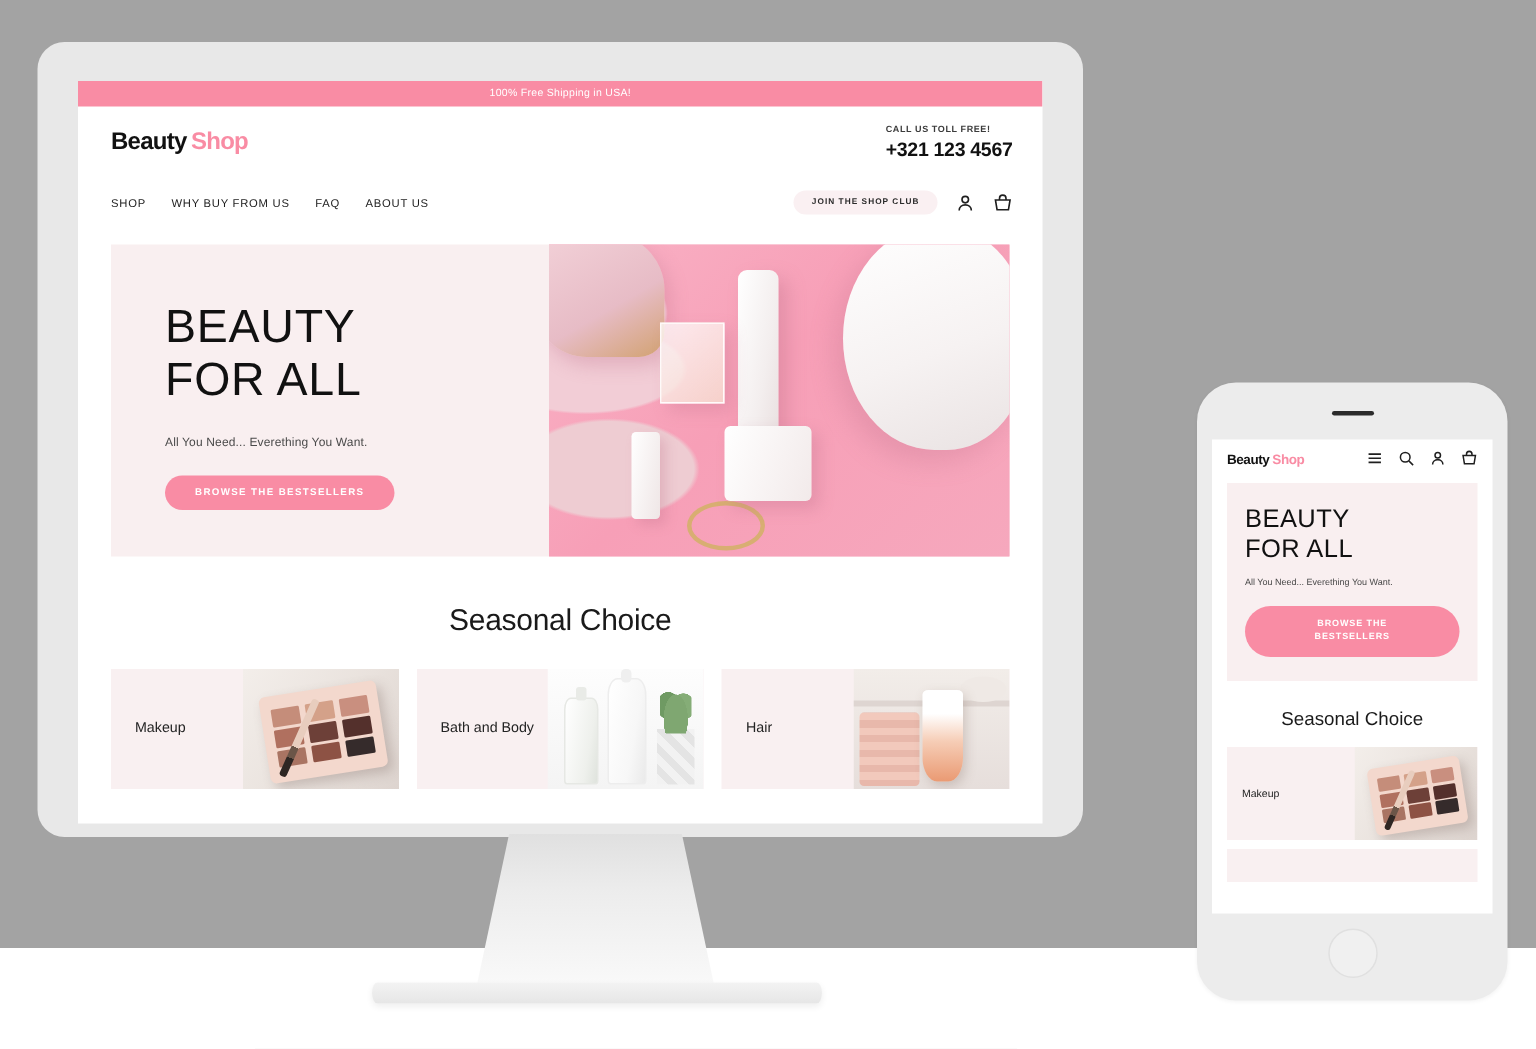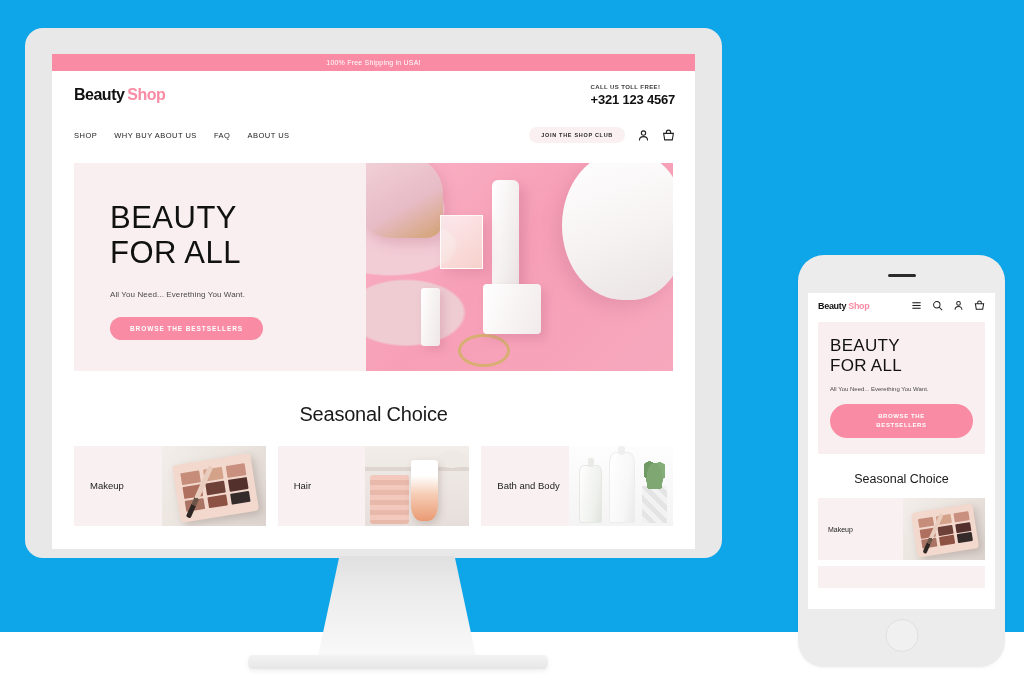--- a/index.html
+++ b/index.html
@@ -3,21 +3,21 @@
 <meta charset="utf-8">
 <style>
   * { box-sizing: border-box; margin: 0; padding: 0; }
   html, body {
     width: 1024px;
     height: 699px;
     background: #ffffff;
     font-family: "Liberation Sans", sans-serif;
     overflow: hidden;
   }
-  #stage { position: relative; width: 1024px; height: 632px; background: #0ea5e9; }
+  #stage { position: relative; width: 1024px; height: 632px; background: #a3a3a3; }
 
   
   #monitor {
     position: absolute; left: 25px; top: 28px;
     width: 697px; height: 530px;
     background: #e8e8e8;
     border-radius: 18px;
   }
   #monitor-screen {
     position: absolute; left: 27px; top: 26px;
@@ -295,21 +295,21 @@
 
         <div class="d-phone">
           <div class="lbl">CALL US TOLL FREE!</div>
           <div class="num">+321 123 4567</div>
         </div>
       </div>
 
       <div class="d-nav">
         <div class="links">
           <a href="#">SHOP</a>
-          <a href="#">WHY BUY ABOUT US</a>
+          <a href="#">WHY BUY FROM US</a>
           <a href="#">FAQ</a>
           <a href="#">ABOUT US</a>
         </div>
         <div class="right">
           <button class="club-btn">JOIN THE SHOP CLUB</button>
           <span>
             <svg class="icon-svg" width="13" height="13" viewBox="0 0 24 24" fill="none" stroke="#1f1f1f" stroke-width="2">
               <circle cx="12" cy="7.5" r="4"></circle>
                 <path d="M4.5 21c0-4.2 3.4-7 7.5-7s7.5 2.8 7.5 7"></path>
             </svg>
@@ -355,44 +355,44 @@
                   <i></i>
                   <i></i>
                   <i></i>
                   <i></i>
                   <i></i>
                   <i></i>
                   <i></i>
                   <i></i>
                 </span>
               <span class="brush"></span>
+            </div>
+          </div>
+        </div>
+        <div class="d-card">
+          <div class="label">Bath and Body</div>
+          <div class="thumb">
+            <div class="ph ph-bath">
+              <span class="b1"></span>
+              <span class="b2"></span>
+              <span class="plant"></span>
             </div>
           </div>
         </div>
         <div class="d-card">
           <div class="label">Hair</div>
           <div class="thumb">
             <div class="ph ph-hair">
               <span class="shelf"></span>
               <span class="bowl"></span>
               <span class="towels"></span>
               <span class="tube"></span>
             </div>
           </div>
         </div>
-        <div class="d-card">
-          <div class="label">Bath and Body</div>
-          <div class="thumb">
-            <div class="ph ph-bath">
-              <span class="b1"></span>
-              <span class="b2"></span>
-              <span class="plant"></span>
-            </div>
-          </div>
-        </div>
       </div>
 
     </div>
   </div>
   <div id="monitor-stand-neck"></div>
   <div id="monitor-stand-base"></div>
 
   <div id="phone">
     <div id="phone-speaker"></div>
     <div id="phone-screen">

